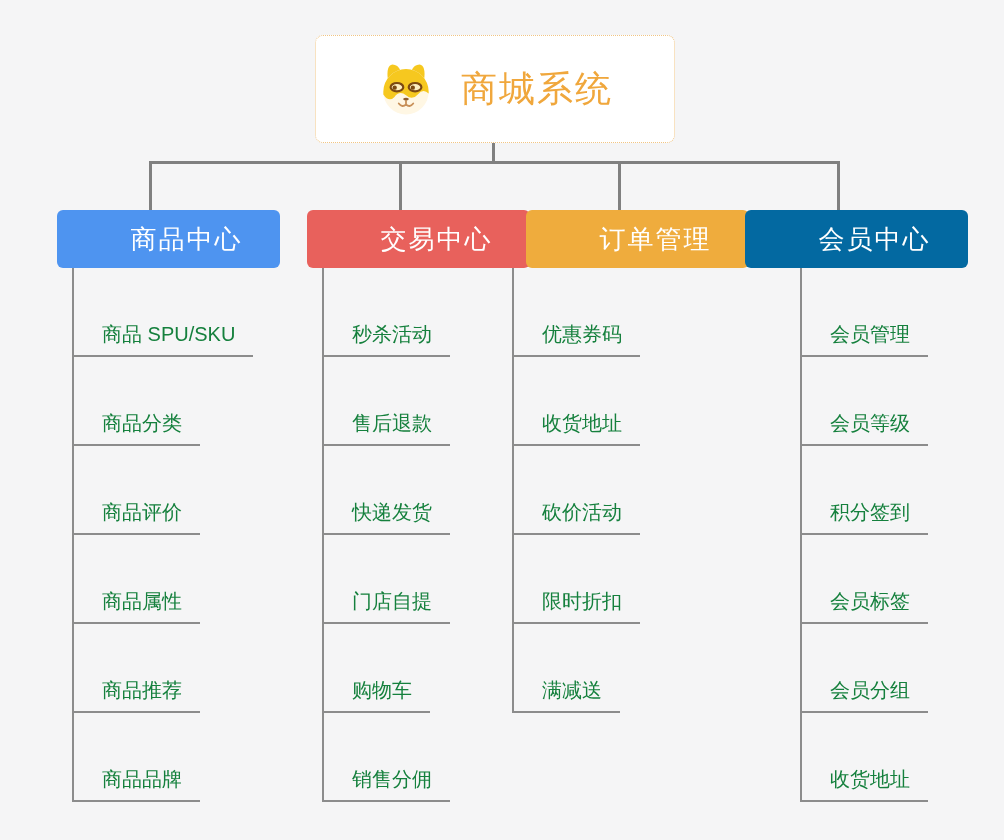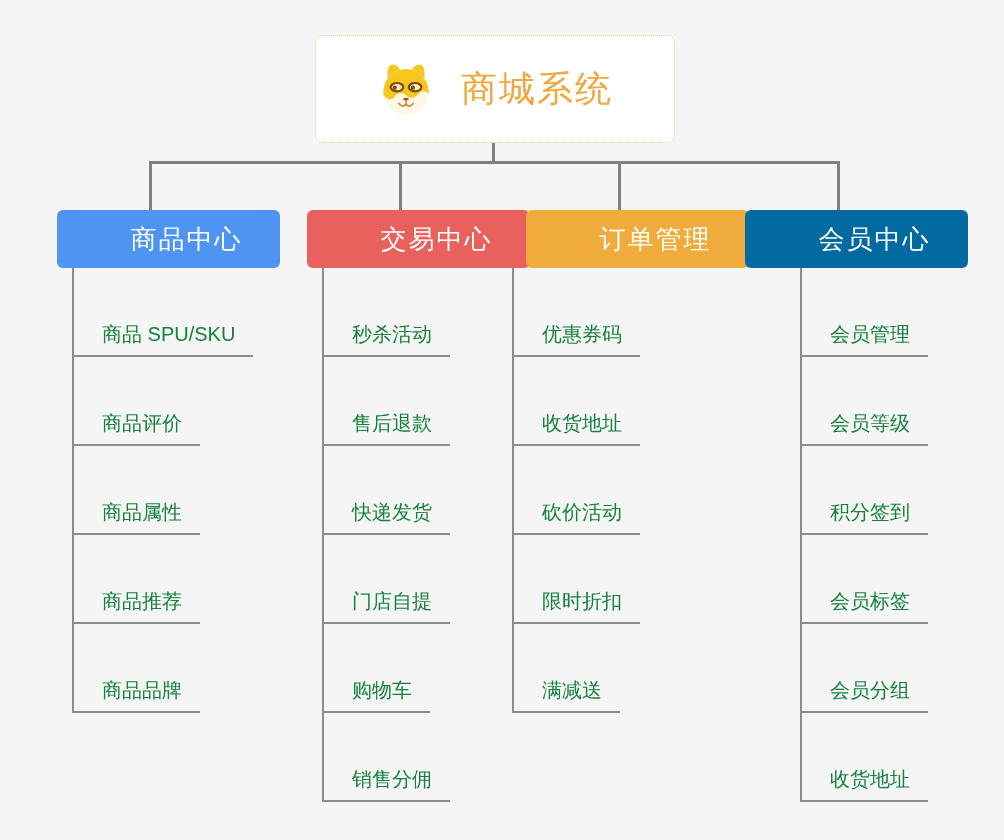--- a/index.html
+++ b/index.html
@@ -113,20 +113,23 @@
   <div class="branch-box" style="left: 307px; top: 210px; background: rgb(232, 97, 92);">交易中心</div>
   <div class="branch-box" style="left: 526px; top: 210px; background: rgb(239, 172, 61);">订单管理</div>
   <div class="branch-box" style="left: 745px; top: 210px; background: #0369a1;">会员中心</div>
 
   <div class="leaf-list" style="left:72px;">
       <div class="leaf-trunk"></div>
       <div class="leaf-row">
         <span class="leaf-item">商品 SPU/SKU</span>
       </div>
       <div class="leaf-row">
+        <span class="leaf-item">商品分类</span>
+      </div>
+      <div class="leaf-row">
         <span class="leaf-item">商品评价</span>
       </div>
       <div class="leaf-row">
         <span class="leaf-item">商品属性</span>
       </div>
       <div class="leaf-row">
         <span class="leaf-item">商品推荐</span>
       </div>
       <div class="leaf-row">
         <span class="leaf-item">商品品牌</span>

